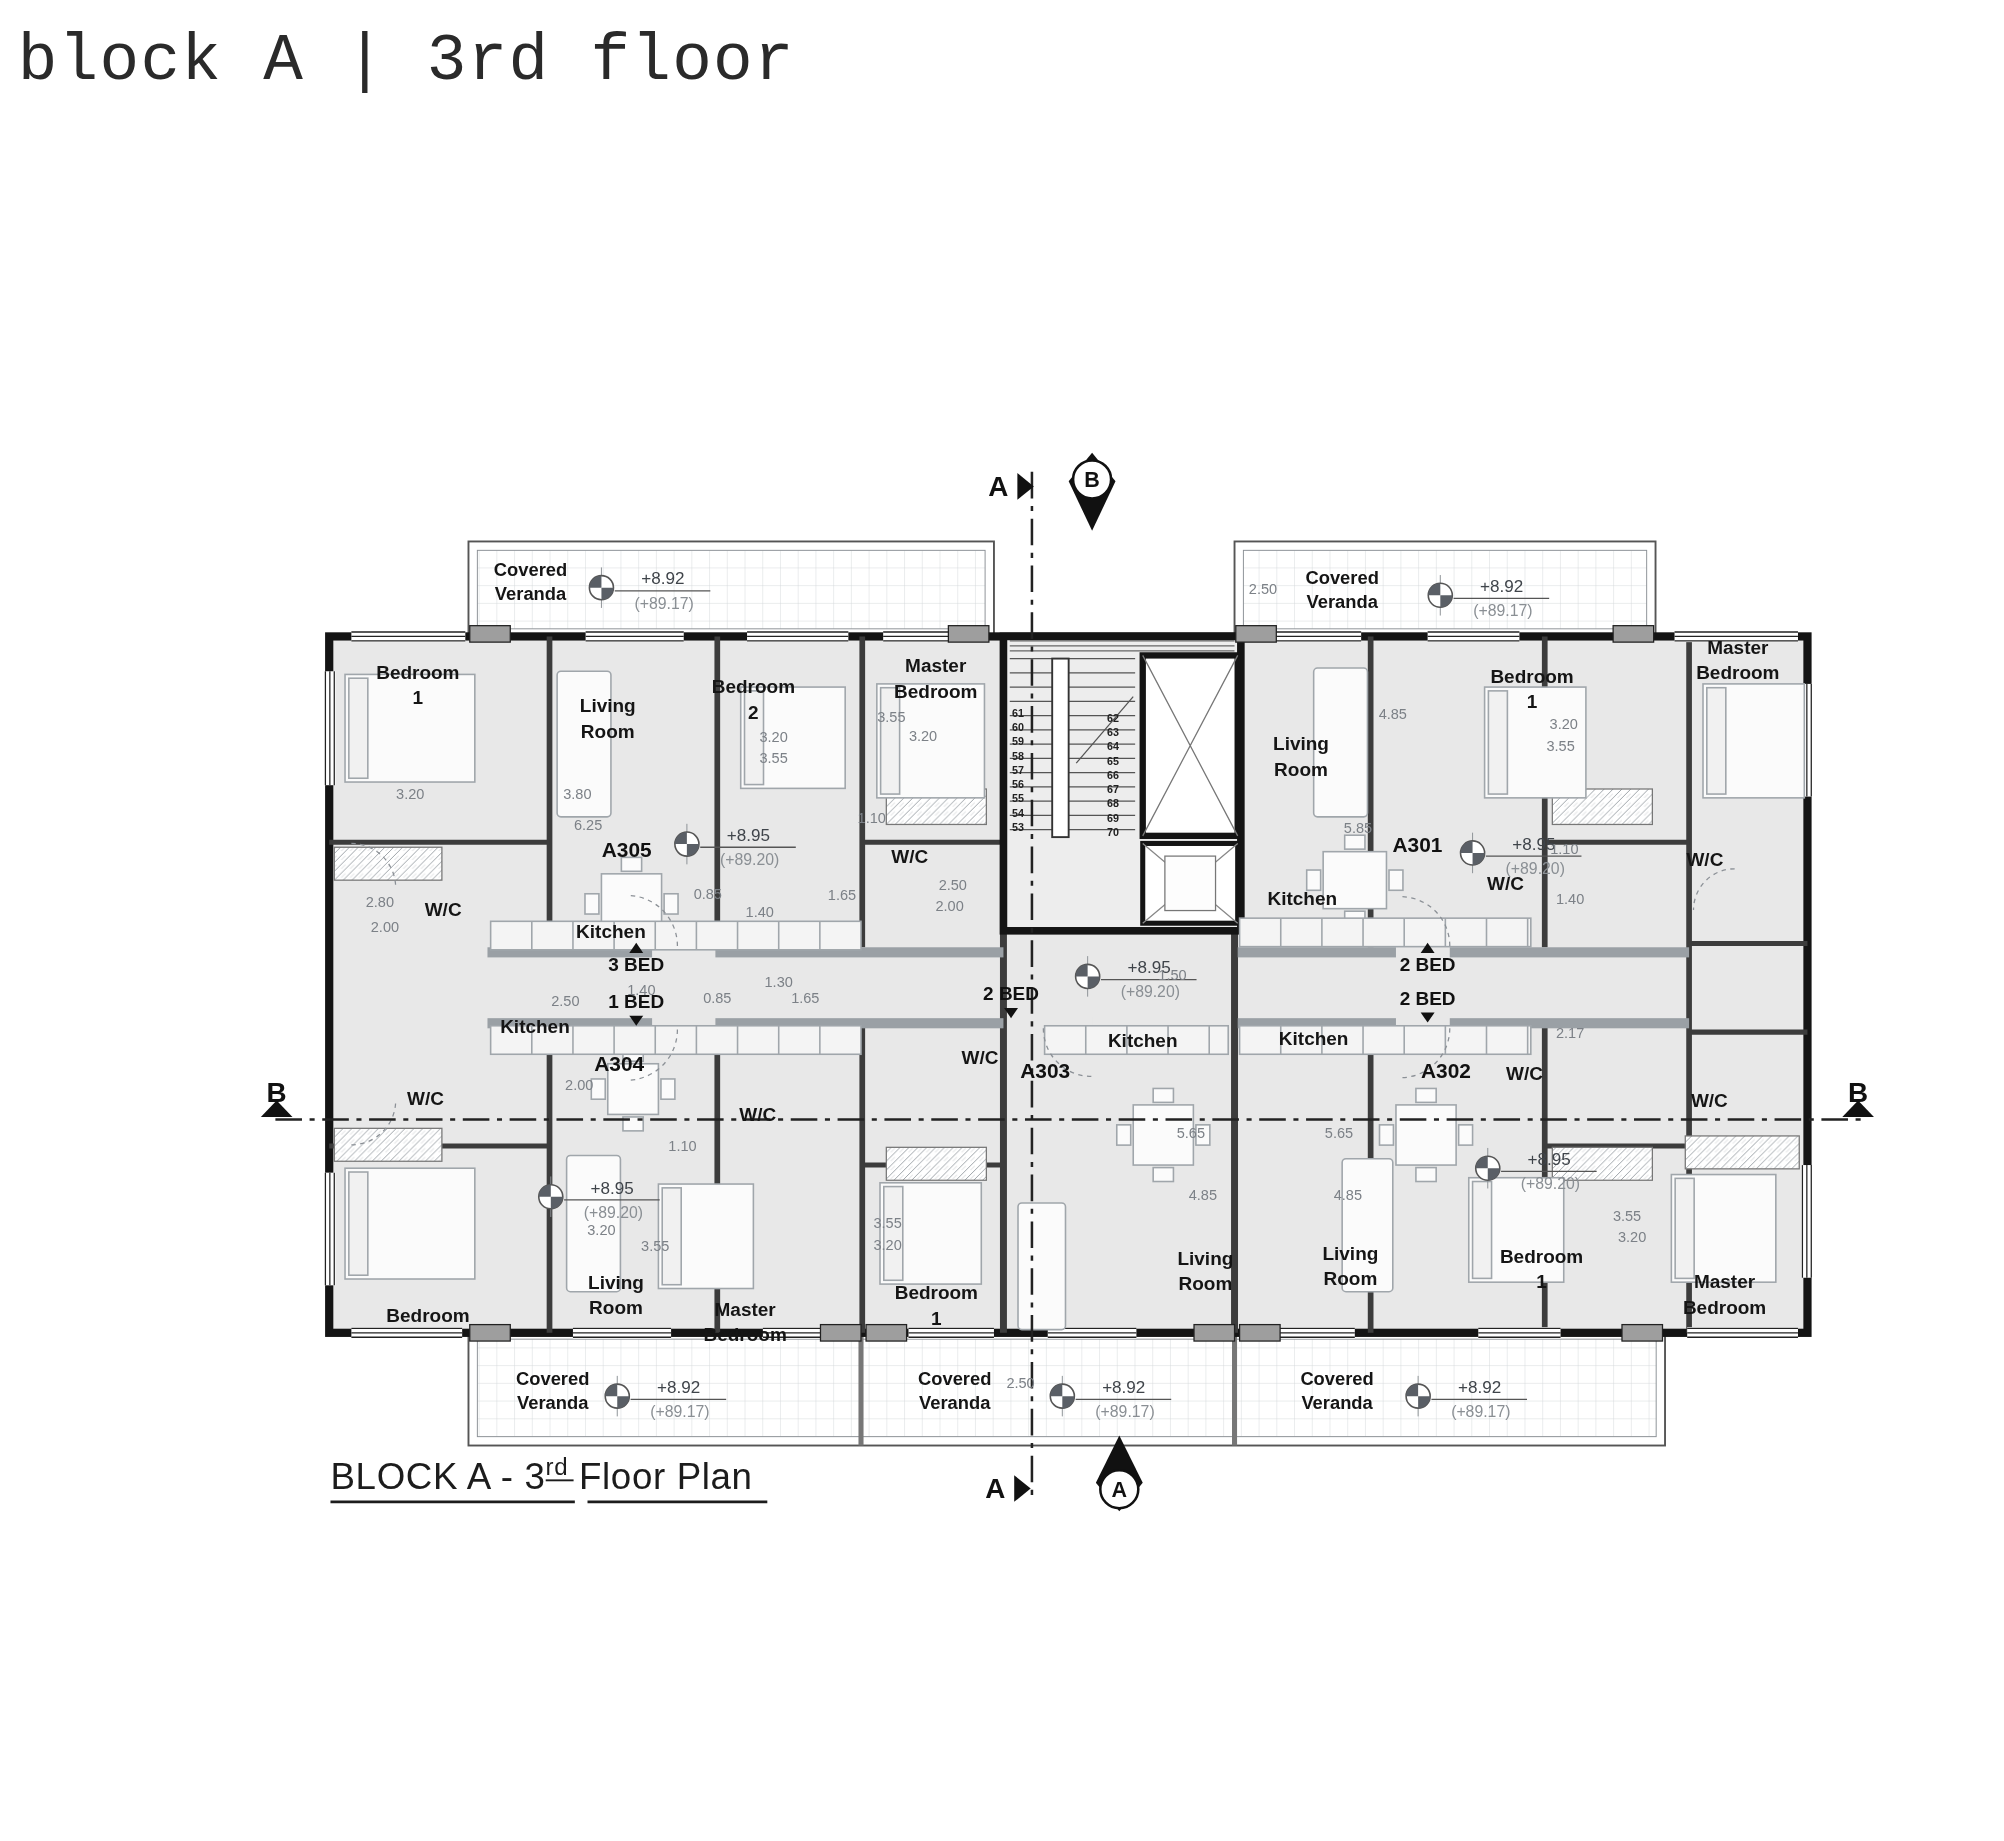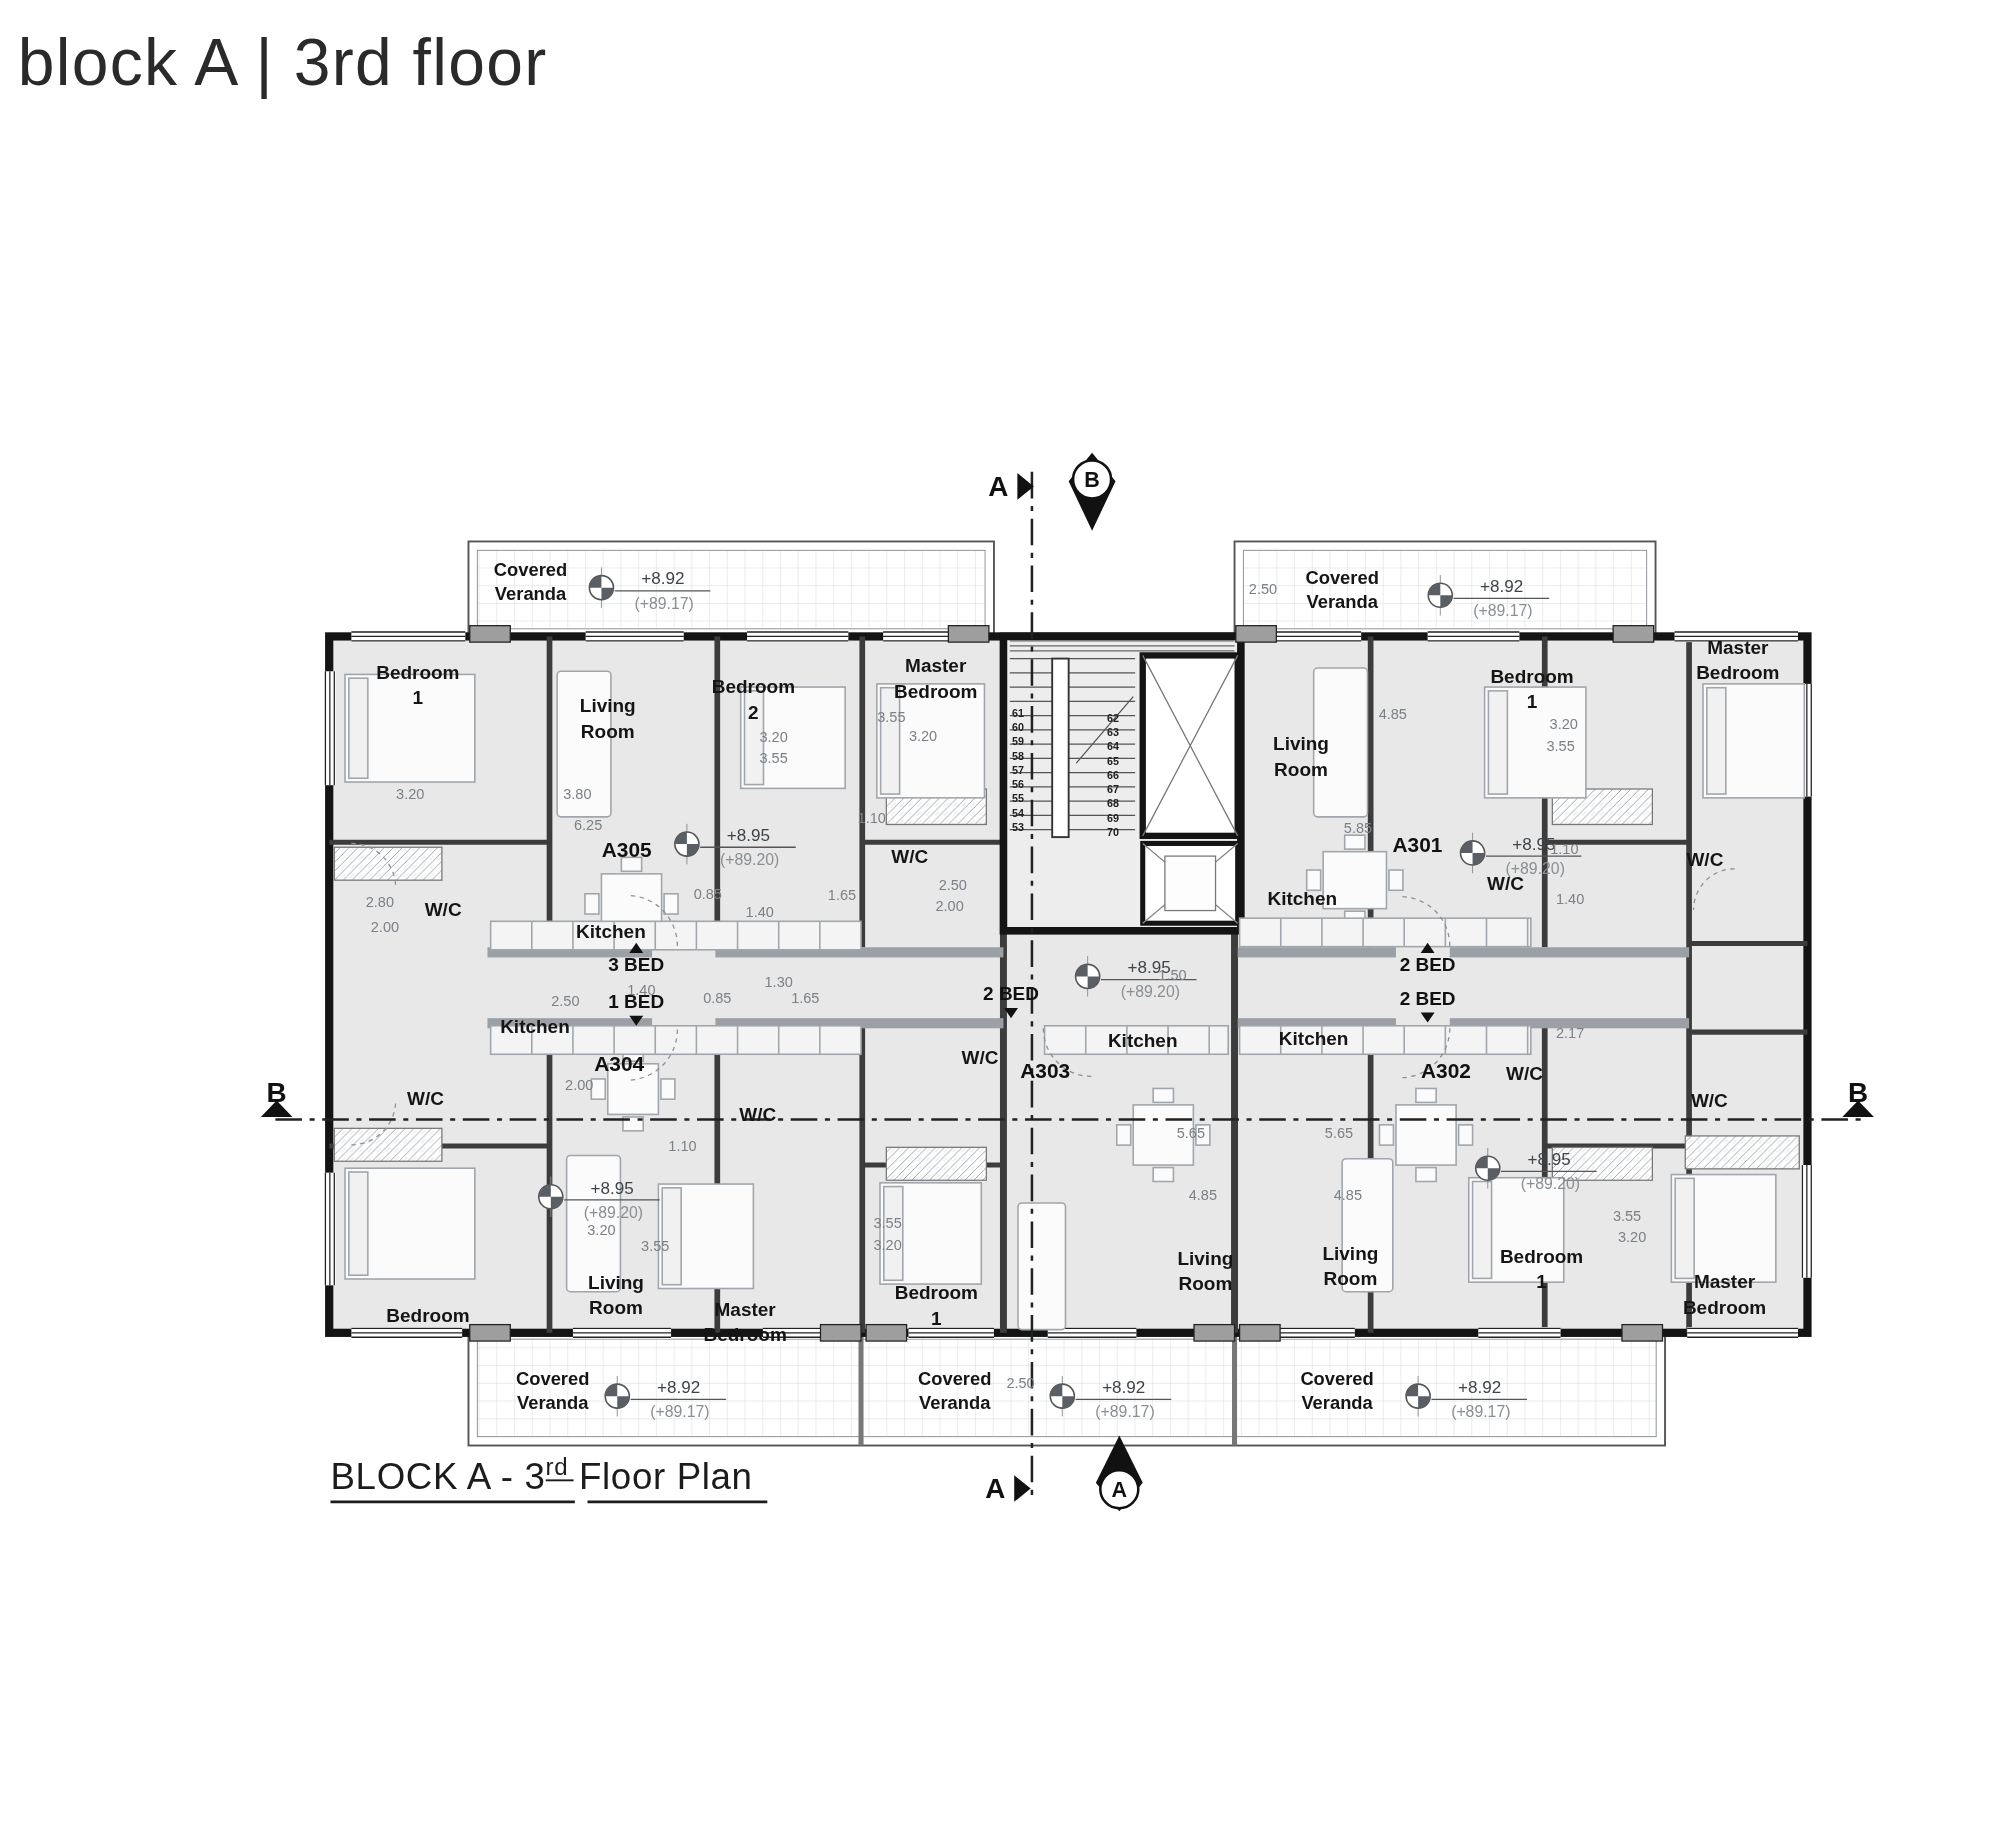--- a/index.html
+++ b/index.html
@@ -1,19 +1,19 @@
 <!DOCTYPE html>
 <html style="font-size:10px"><head>
 <meta charset="utf-8">
 <style>
   html,body{margin:0;padding:0;background:#ffffff;}
   body{width:2005px;height:1842px;position:relative;font-family:"Liberation Sans",sans-serif;}
   #page-title{
     position:absolute;left:17.7px;top:24px;margin:0;
-    font-family:Liberation Sans, sans-serif;
+    font-family:Liberation Mono, monospace;
     font-size:66px;font-weight:300;letter-spacing:1.3px;color:#2a2a2a;white-space:nowrap;
   }
   svg text{font-family:"Liberation Sans",sans-serif;}
   .room-lbl{font-size:30px;font-weight:bold;fill:#151515;}
   .ver-lbl{font-size:29px;font-weight:bold;fill:#151515;}
   .unit-lbl{font-size:33px;font-weight:bold;fill:#111111;}
   .bed-tag{font-size:30px;font-weight:bold;fill:#111111;}
   .dim-lbl{font-size:23px;fill:#7c8187;}
   .lvl-val{font-size:27px;fill:#3f444a;}
   .lvl-datum{font-size:25px;fill:#8a8f94;}

